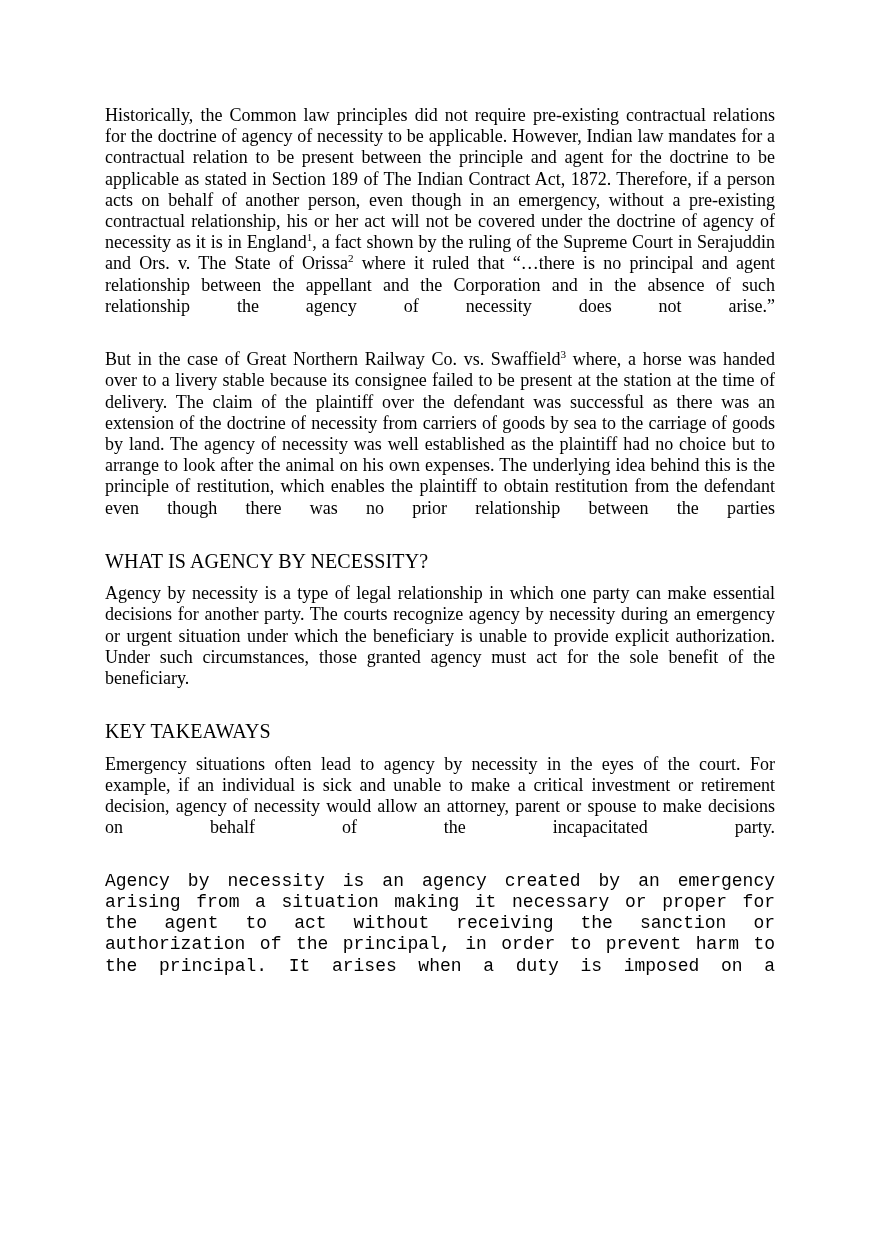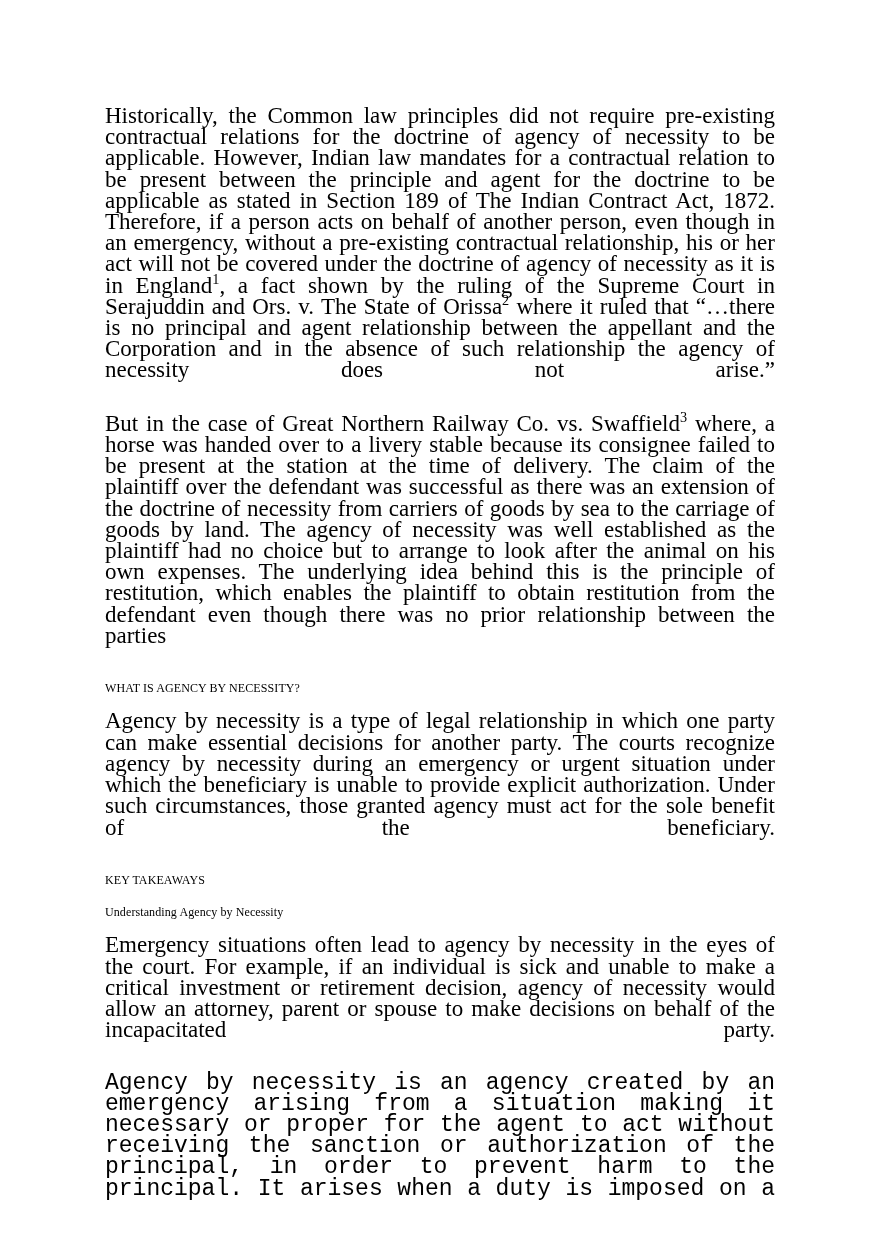--- a/index.html
+++ b/index.html
@@ -21,41 +21,41 @@
     background: #ffffff;
     box-sizing: border-box;
     padding: 105px 105px 0 105px;
   }
   .content {
     width: 670px;
   }
   
   .para {
     margin: 0 0 11px 0;
-    font-size: 23px;
+    font-size: 18px;
     line-height: 21.2px;
     text-align: justify;
     text-justify: inter-word;
     word-spacing: 0.02em;
     hyphens: none;
   }
   .para:last-child {
     margin-bottom: 0;
     font-family: Liberation Mono, monospace;
   }
   
   .para::after {
     content: "";
     display: inline-block;
     width: 100%;
   }
   
   .heading {
     margin: 0 0 11px 0;
-    font-size: 12px;
+    font-size: 20px;
     line-height: 21.2px;
     text-align: left;
     font-weight: normal;
     letter-spacing: 0.1px;
   }
   sup {
     font-size: 0.62em;
     vertical-align: super;
     line-height: 0;
   }
@@ -63,17 +63,16 @@
 </head>
 <body>
 
 <div class="page">
   <div class="content" id="content-root">
       <p class="para">Historically, the Common law principles did not require pre-existing contractual relations for the doctrine of agency of necessity to be applicable. However, Indian law mandates for a contractual relation to be present between the principle and agent for the doctrine to be applicable as stated in Section 189 of The Indian Contract Act, 1872. Therefore, if a person acts on behalf of another person, even though in an emergency, without a pre-existing contractual relationship, his or her act will not be covered under the doctrine of agency of necessity as it is in England<sup>1</sup>, a fact shown by the ruling of the Supreme Court in Serajuddin and Ors. v. The State of Orissa<sup>2</sup> where it ruled that “…there is no principal and agent relationship between the appellant and the Corporation and in the absence of such relationship the agency of necessity does not arise.”</p>
       <p class="para">But in the case of Great Northern Railway Co. vs. Swaffield<sup>3</sup> where, a horse was handed over to a livery stable because its consignee failed to be present at the station at the time of delivery. The claim of the plaintiff over the defendant was successful as there was an extension of the doctrine of necessity from carriers of goods by sea to the carriage of goods by land. The agency of necessity was well established as the plaintiff had no choice but to arrange to look after the animal on his own expenses. The underlying idea behind this is the principle of restitution, which enables the plaintiff to obtain restitution from the defendant even though there was no prior relationship between the parties</p>
       <div class="heading">WHAT IS AGENCY BY NECESSITY?</div>
       <p class="para">Agency by necessity is a type of legal relationship in which one party can make essential decisions for another party. The courts recognize agency by necessity during an emergency or urgent situation under which the beneficiary is unable to provide explicit authorization. Under such circumstances, those granted agency must act for the sole benefit of the beneficiary.</p>
       <div class="heading">KEY TAKEAWAYS</div>
-      <div class="heading">Understanding Agency by Necessity</div>
       <p class="para">Emergency situations often lead to agency by necessity in the eyes of the court. For example, if an individual is sick and unable to make a critical investment or retirement decision, agency of necessity would allow an attorney, parent or spouse to make decisions on behalf of the incapacitated party.</p>
       <p class="para">Agency by necessity is an agency created by an emergency arising from a situation making it necessary or proper for the agent to act without receiving the sanction or authorization of the principal, in order to prevent harm to the principal. It arises when a duty is imposed on a</p>
     </div>
 </div>
 
 </body></html>

